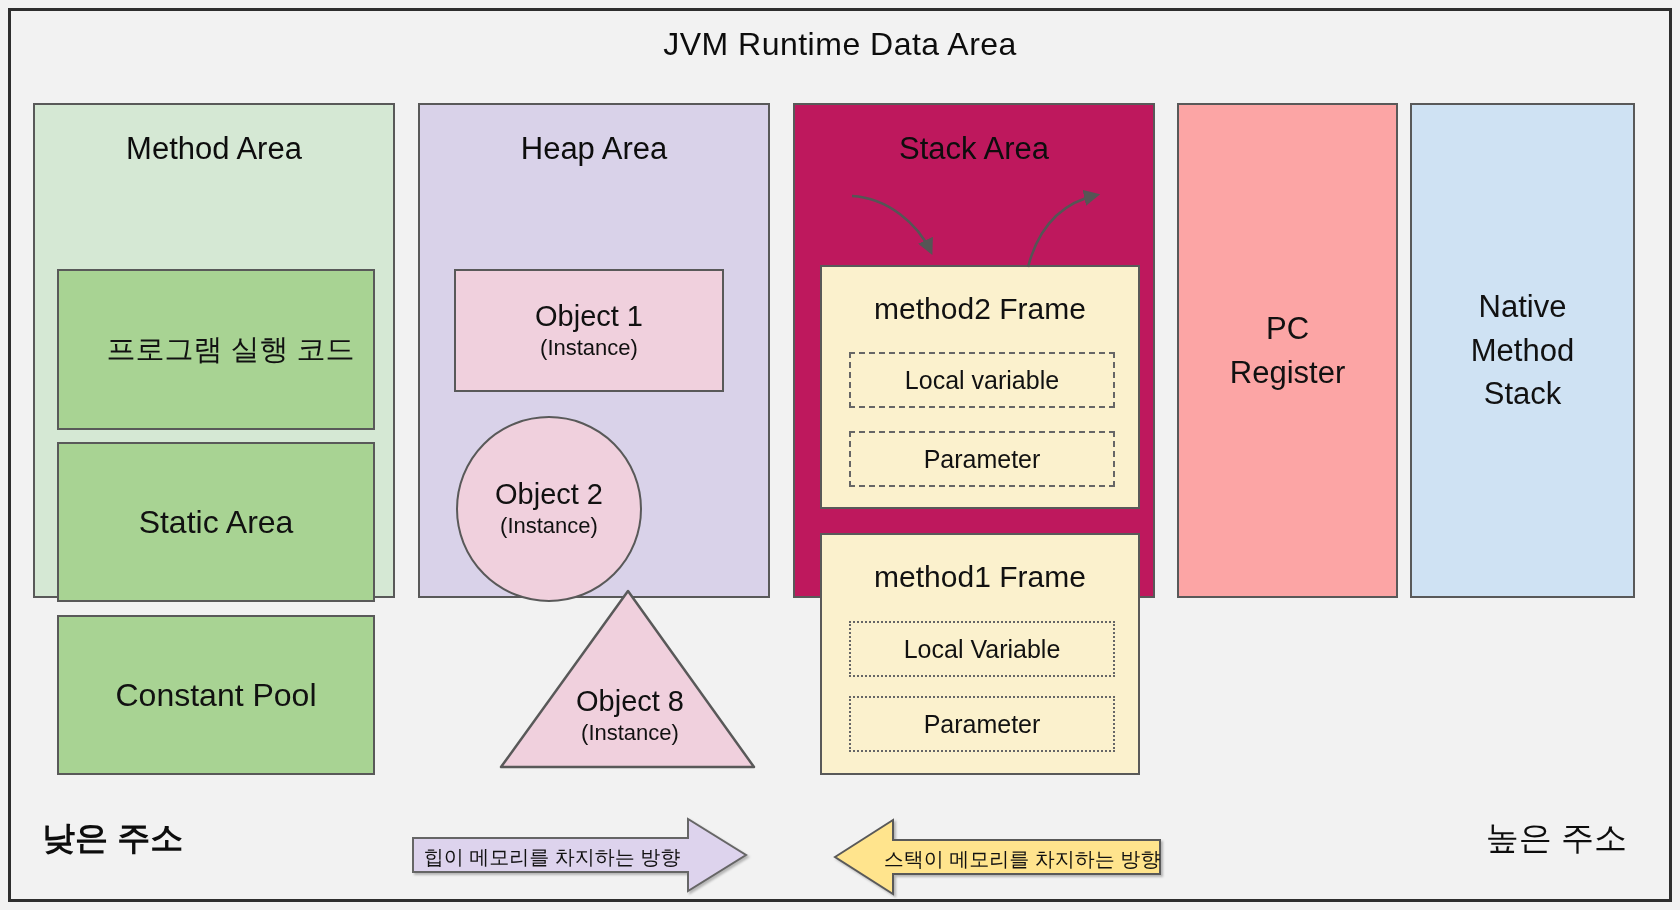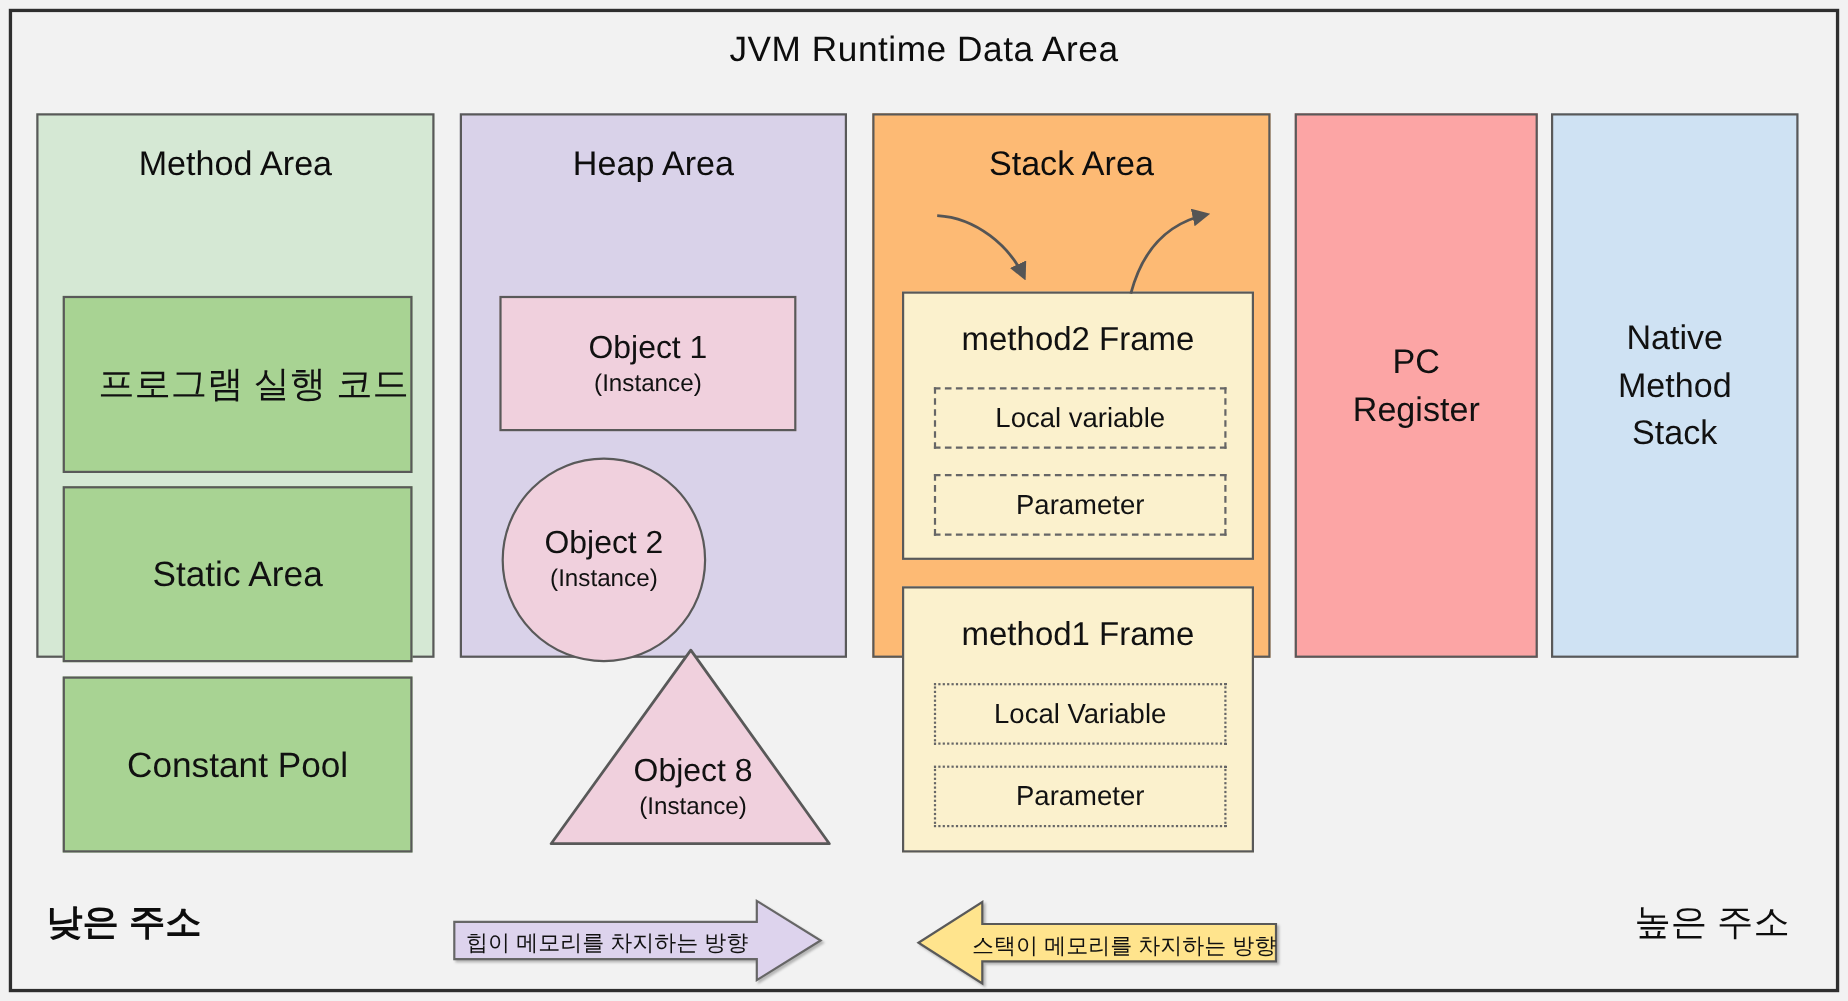--- a/index.html
+++ b/index.html
@@ -21,37 +21,37 @@
   .col {
     position:absolute; top:103px; height:495px;
     border:2px solid #595959;
   }
   .col-title {
     position:absolute; top:26px; left:0; width:100%;
     text-align:center; font-size:31px; color:#0d0d0d;
   }
   .col-method { left:33px;  width:362px; background:#d5e8d4; }
   .col-heap   { left:418px; width:352px; background:#d9d2e9; }
-  .col-stack  { left:793px; width:362px; background:#fdba74; }
+  .col-stack  { left:793px; width:362px; background:#be185d; }
   .col-pc     { left:1177px; width:221px; background:#fca5a5; }
   .col-native { left:1410px; width:225px; background:#cfe2f3; }
 
   .center-lines {
     position:absolute; inset:0; display:flex; flex-direction:column;
     align-items:center; justify-content:center;
     font-size:31px; line-height:1.4; text-align:center;
   }
   
   .gbox {
     position:absolute; left:22px; width:318px;
     background:#a8d393; border:2px solid #595959;
     display:flex; align-items:center; justify-content:center;
     text-align:center; font-size:32px;
   }
-  .gbox-1 { top:164px; height:161px; font-size:33px;padding-left:29px; }
+  .gbox-1 { top:164px; height:161px; font-size:29px;padding-left:29px; }
   .gbox-2 { top:337px; height:160px; }
   .gbox-3 { top:510px; height:160px; }
 
   
   .obj { 
     position:absolute; background:#f0d0dd; border:2px solid #595959;
     display:flex; flex-direction:column; align-items:center; justify-content:center;
     text-align:center;
   }
   .obj-name { font-size:29px; line-height:1.2; }

